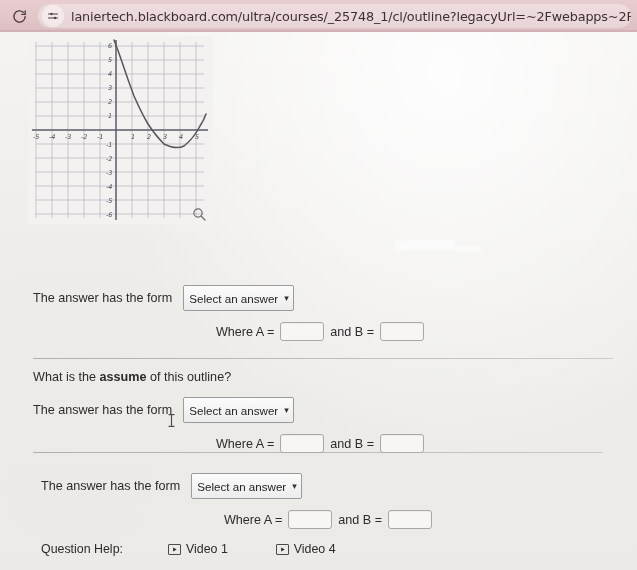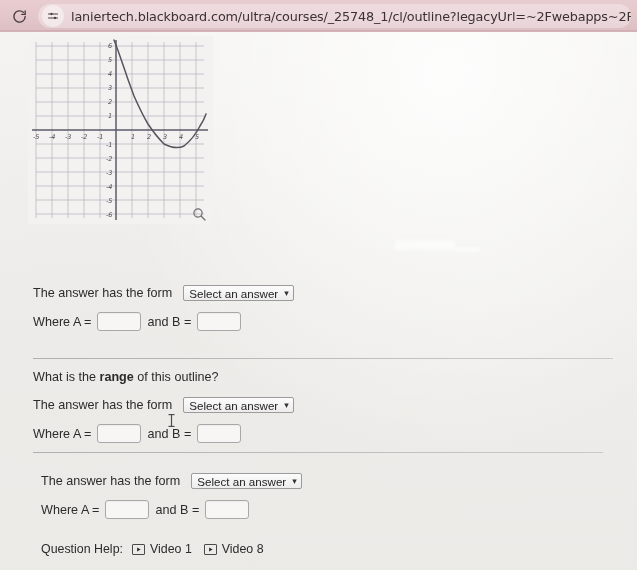--- a/index.html
+++ b/index.html
@@ -104,38 +104,39 @@
     align-items: center;
     font-size: 12.6px;
     color: #2b2b2b;
     margin-top: 9px;
   }
   .form-row .lbl { margin-right: 11px; white-space: nowrap; }
   .select-box {
     display: inline-flex;
     align-items: center;
     justify-content: space-between;
-    height: 16px;
+    height: 26px;
     min-width: 106px;
     padding: 0 4px 0 5px;
     background: linear-gradient(180deg,#fcfcfc,#ececec);
     border: 1px solid #9b9b9b;
     border-radius: 2px;
     font-size: 11.6px;
     color: #1f1f1f;
     line-height: 15px;
     white-space: nowrap;
   }
   .select-box .chev { margin-left: 6px; font-size: 9px; color: #333; }
   .ab-row {
     display: flex;
     align-items: center;
     font-size: 12.6px;
     color: #2b2b2b;
     margin-top: 11px;
+    justify-content: center;
   }
   .ab-row span { white-space: nowrap; }
   .ans-input {
     display: inline-block;
     width: 44px; height: 19px;
     background: #f7f6f4;
     border: 1px solid #a8a8a8;
     border-radius: 3px;
     margin: 0 6px;
     box-shadow: inset 0 1px 1px rgba(0,0,0,0.045);
@@ -148,20 +149,21 @@
 
   
   .help-row {
     position: absolute;
     left: 41px; top: 510px;
     display: flex;
     align-items: center;
     font-size: 12.4px;
     color: #2b2b2b;
     white-space: nowrap;
+    gap: 36px;
   }
   .help-row .hl { margin-right: 9px; }
   .video-link { display: inline-flex; align-items: center; margin-right: 12px; }
   .play-icon {
     display: inline-flex; align-items: center; justify-content: center;
     width: 13px; height: 11px;
     border: 1px solid #4a4a4a;
     border-radius: 1px;
     margin-right: 5px;
     color: #2b2b2b;
@@ -290,21 +292,21 @@
       <span>Where A =</span>
       <span class="ans-input"></span>
       <span>and B =</span>
       <span class="ans-input"></span>
     </div>
   </div>
   <div class="divider" style="top:326px; width:580px;"></div>
 
   <div class="q-block" style="top:337px;">
     <div class="q-text">
-      <span>What is the </span><b>range</b><span> of this outline?</span>
+      <span>What is the </span><b>assume</b><span> of this outline?</span>
     </div>
     <div class="form-row" style="margin-top:11px;">
       <span class="lbl">The answer has the form</span>
       <span class="select-box">
         <span>Select an answer</span>
         <span class="chev">▾</span>
       </span>
     </div>
     <div class="ab-row">
       <span>Where A =</span>
@@ -340,21 +342,21 @@
           </svg>
       </span>
       <span>Video 1</span>
     </span>
     <span class="video-link">
       <span class="play-icon">
         <svg width="7" height="7" viewBox="0 0 10 10">
             <polygon points="3,2 8,5 3,8" fill="currentColor"></polygon>
           </svg>
       </span>
-      <span>Video 8</span>
+      <span>Video 4</span>
     </span>
   </div>
 
   <div class="text-cursor">
     <svg width="9" height="15" viewBox="0 0 9 15" stroke="currentColor" stroke-width="1.2" fill="none">
       <line x1="4.5" y1="2" x2="4.5" y2="13"></line>
       <line x1="1.5" y1="1.6" x2="7.5" y2="1.6"></line>
       <line x1="1.5" y1="13.4" x2="7.5" y2="13.4"></line>
     </svg>
   </div>

